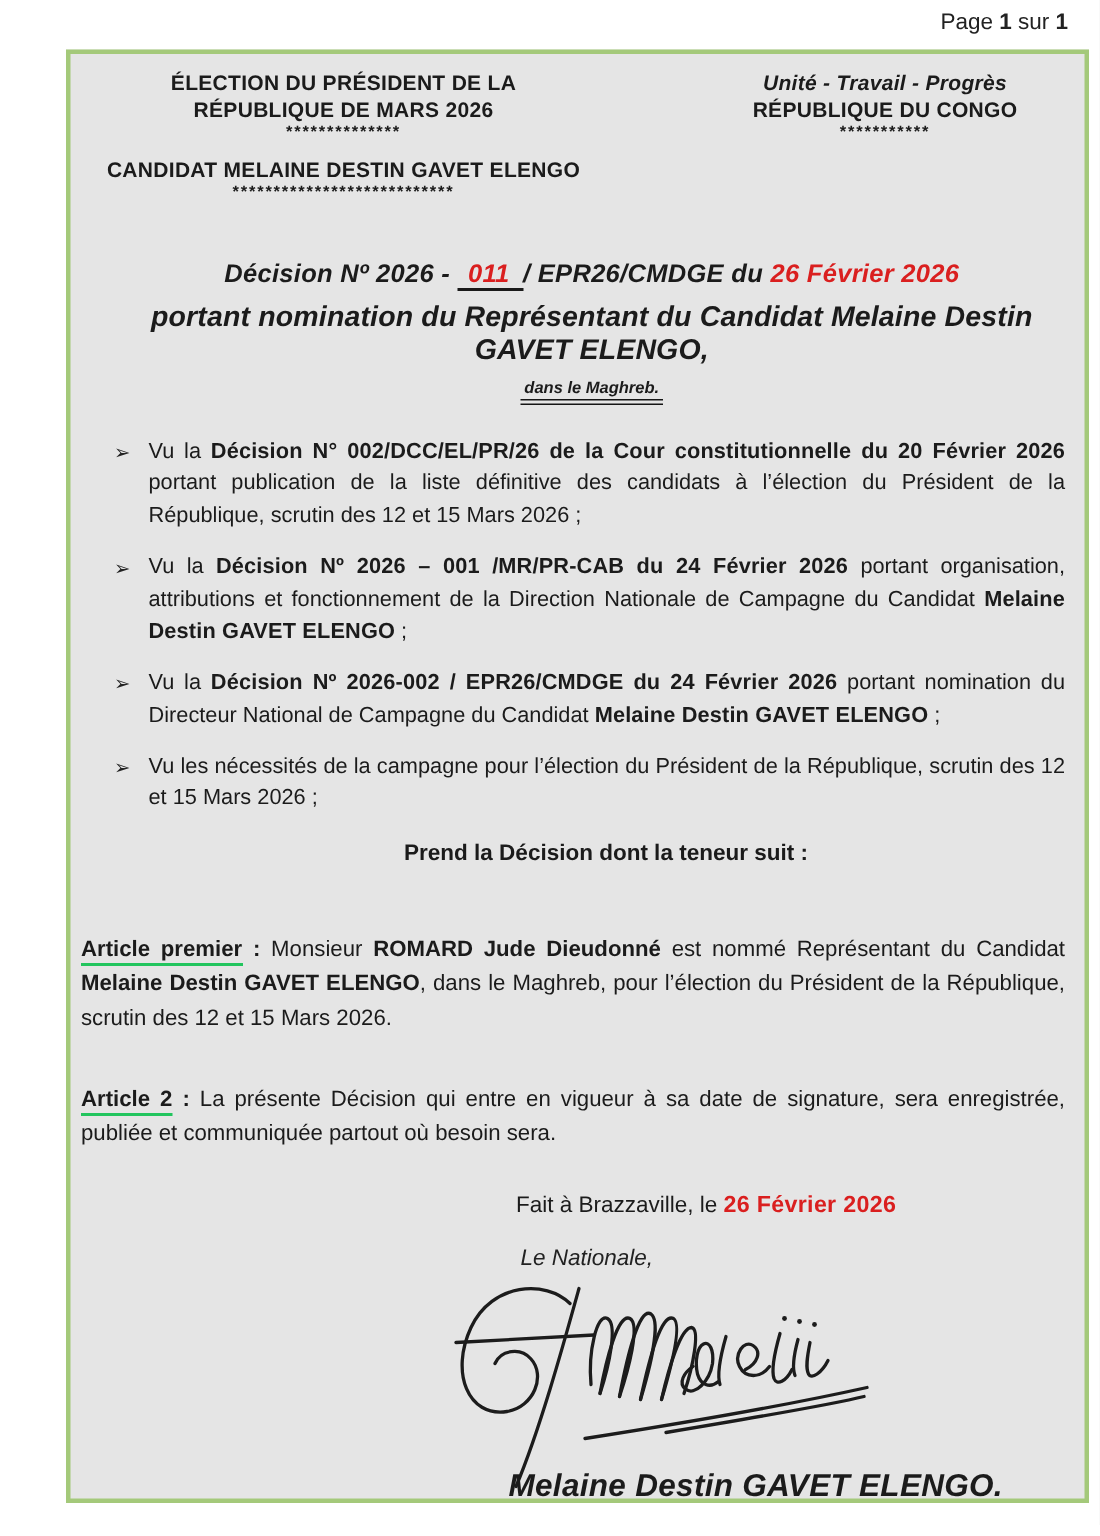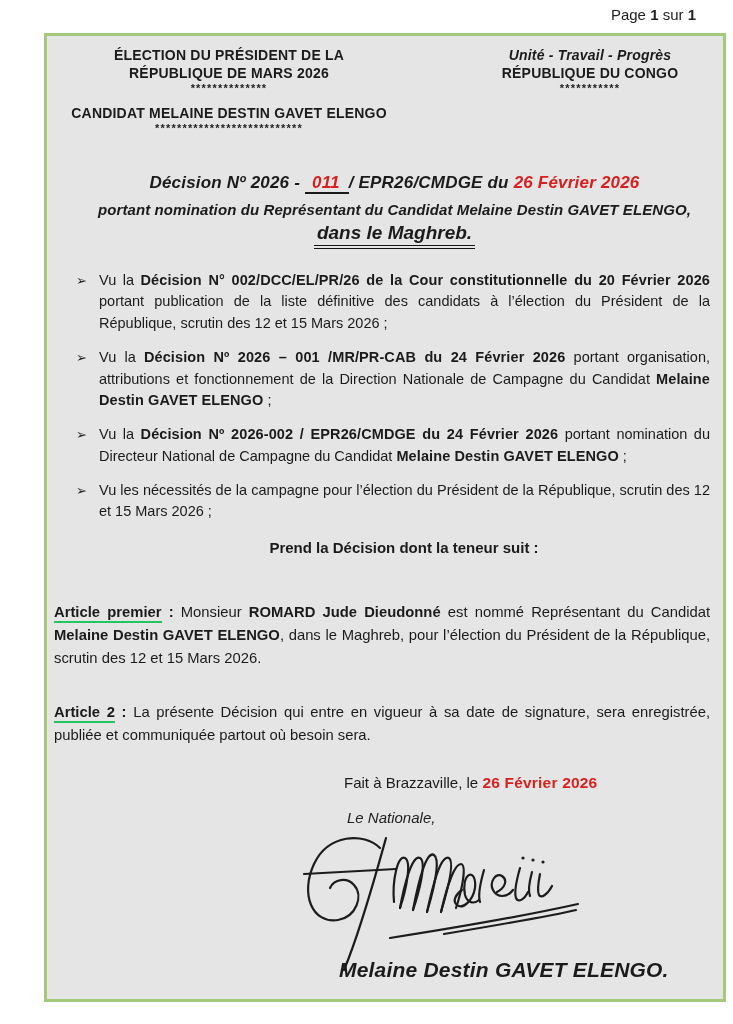--- a/index.html
+++ b/index.html
@@ -2,43 +2,43 @@
 <html lang="fr"><head>
 <meta charset="utf-8">
 <style>
   html,body{margin:0;padding:0;background:#ffffff;}
   body{
     width:733px;height:1024px;position:relative;
     font-family:"Liberation Sans","DejaVu Sans",sans-serif;
     color:#1b1b1b;-webkit-font-smoothing:antialiased;
   }
   .page-label{
-    position:absolute;top:6px;right:37px;font-size:15px;color:#222;
+    position:absolute;top:6px;right:21px;font-size:15px;color:#222;
   }
   .page-label b{font-weight:bold;}
   .doc{
     position:absolute;left:44px;top:33px;width:676px;height:963px;
     border:3px solid #a4c97a;background:#e5e5e5;overflow:hidden;
   }
   
   .header{display:flex;justify-content:space-between;margin-top:10px;padding:0 12px 0 6px;}
   .header-left{width:352px;text-align:center;}
   .header-right{width:242px;text-align:center;}
   .h-line{font-weight:bold;font-size:14px;line-height:1.3;letter-spacing:.2px;}
   .it{font-style:italic;}
   .stars{font-weight:bold;font-size:11px;line-height:1.15;letter-spacing:1.2px;}
   .header-left .cand{margin-top:9px;}
   
   .title-block{text-align:center;margin-top:38px;font-weight:bold;font-style:italic;padding-left:19px;}
   .title-l1{font-size:17px;letter-spacing:.2px;}
   .num-slot{display:inline-block;border-bottom:2.5px solid #1a1a1a;padding:0 9px 0 7px;line-height:1.05;}
   .red{color:#da1f1f;}
-  .title-l2{font-size:15px;margin-top:7px;letter-spacing:.1px;}
+  .title-l2{font-size:19px;margin-top:7px;letter-spacing:.1px;}
   .title-l3-wrap{margin-top:4px;}
-  .title-l3{display:inline-block;font-size:19px;border-bottom:4px double #141414;padding:0 3px 1px 3px;}
+  .title-l3{display:inline-block;font-size:11px;border-bottom:4px double #141414;padding:0 3px 1px 3px;}
   
   .salutation{text-align:center;font-weight:bold;font-size:14.6px;margin-top:25px;}
   .bullets{list-style:none;margin:21px 0 0 0;padding:0 13px 0 0;}
   .bullet{position:relative;padding-left:52px;margin-bottom:12px;text-align:justify;font-size:14.5px;line-height:1.5;}
   .bullet .marker{position:absolute;left:29px;top:1px;font-size:13px;color:#222;}
   .bullet b{letter-spacing:.1px;}
   .prend{text-align:center;font-weight:bold;font-size:15px;margin-top:16px;padding-left:38px;}
   
   .article{margin:0 13px 0 7px;text-align:justify;font-size:14.8px;line-height:1.55;}
   .article1{margin-top:45px;}

